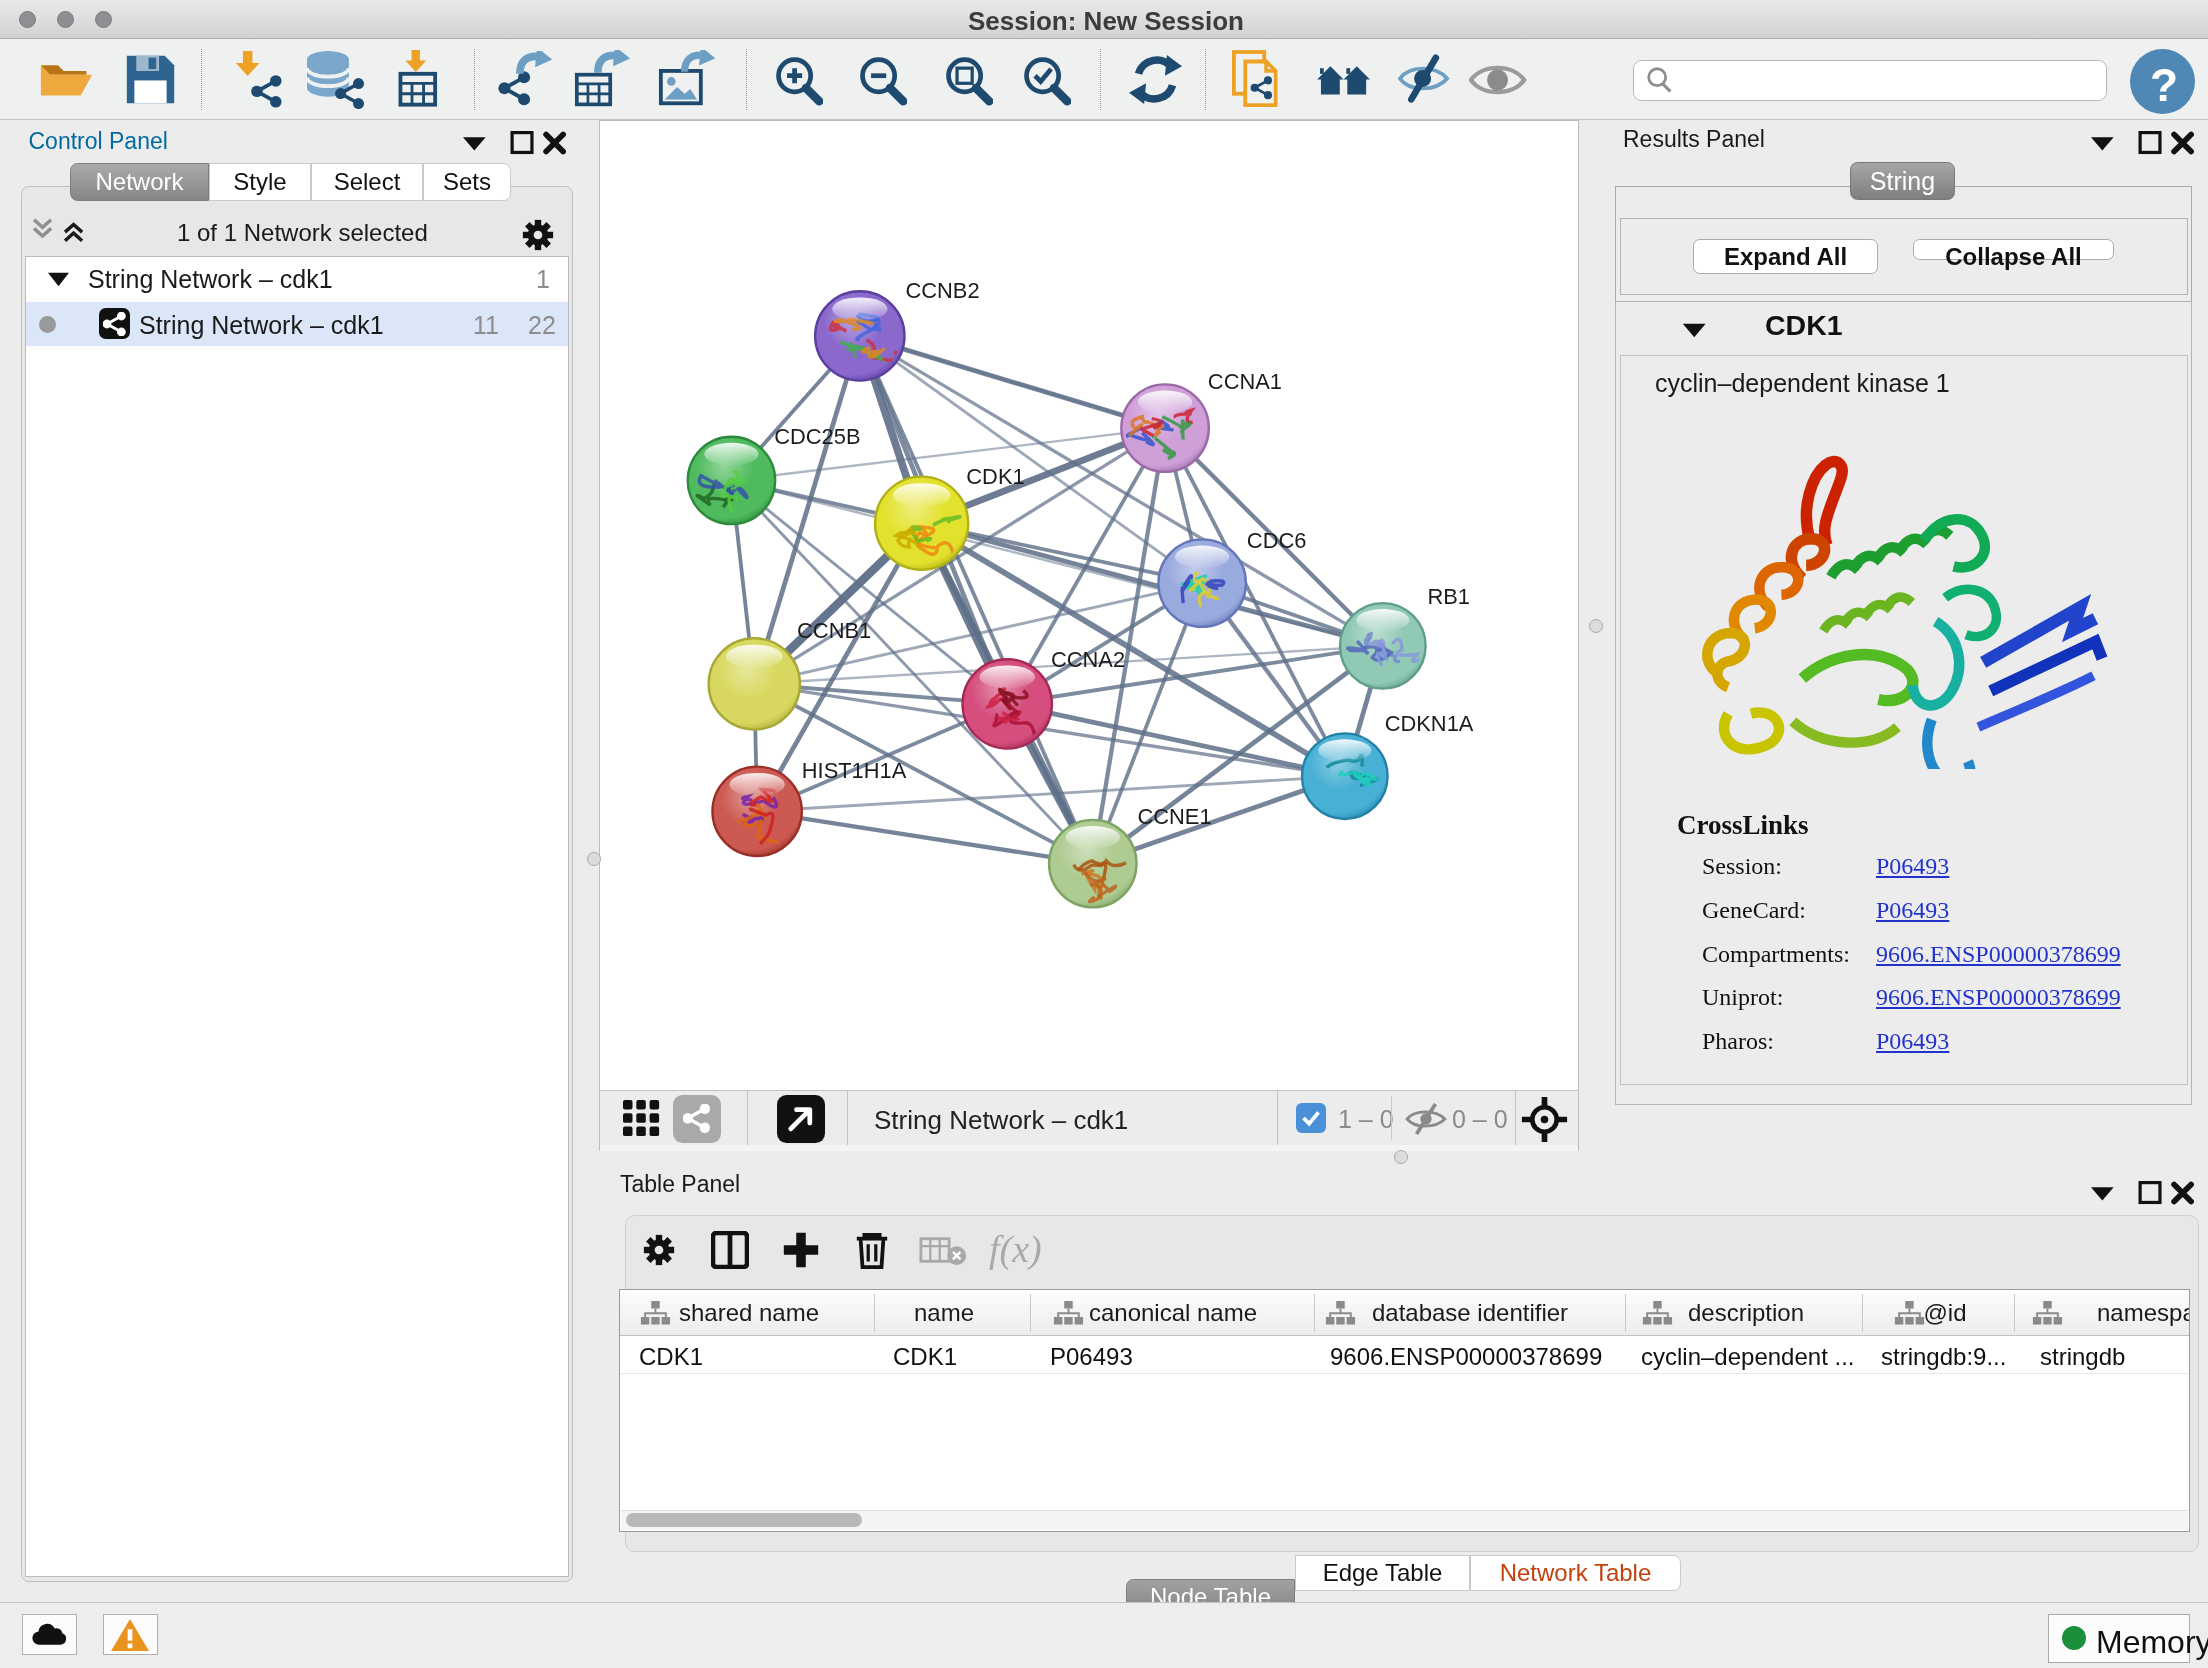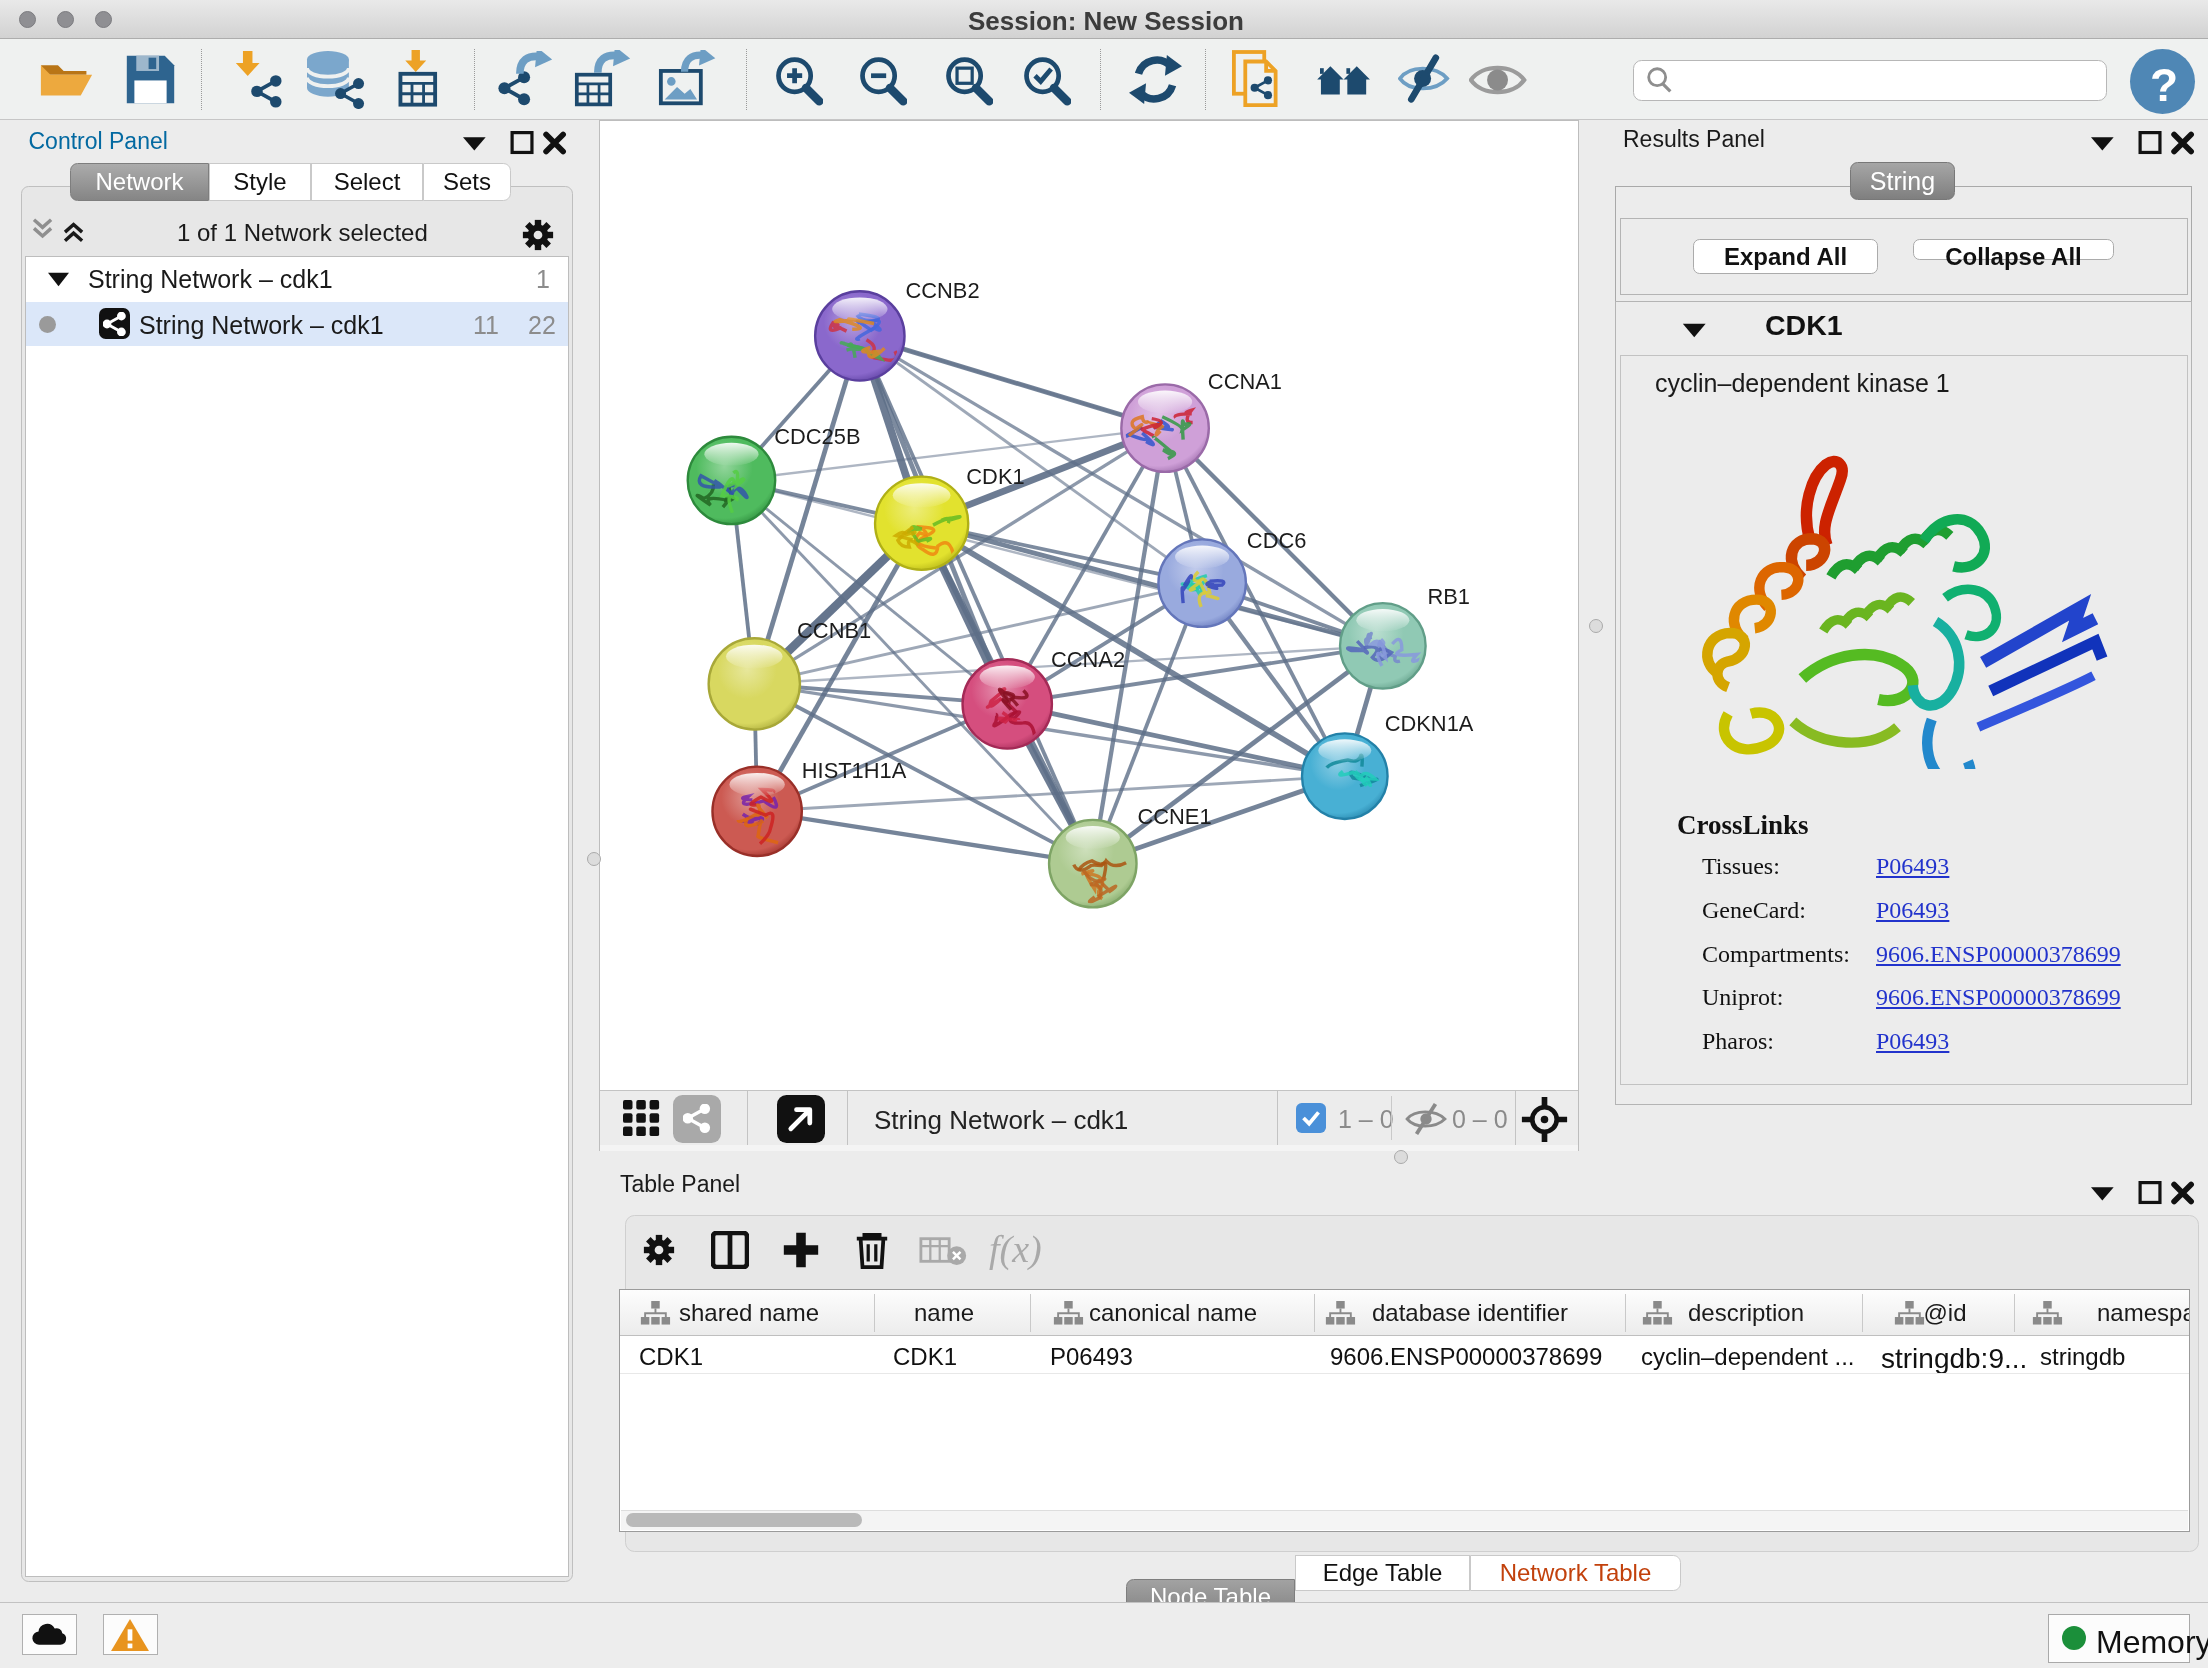--- a/index.html
+++ b/index.html
@@ -559,21 +559,21 @@
     <path d="M130 280 C160 307 212 310 240 286" stroke="#88bb22" stroke-width="11" fill="none"></path>
     <path d="M268 90 C285 63 315 60 328 83 C340 104 322 123 299 117" stroke="#11aa55" stroke-width="11" fill="none"></path>
     <path d="M290 150 C310 135 335 140 342 160 C350 182 332 196 312 189" stroke="#10b070" stroke-width="10" fill="none"></path>
     <path d="M280 175 C305 190 312 222 297 248 C282 272 258 266 256 242" stroke="#18b0a0" stroke-width="11" fill="none"></path>
     <path d="M276 278 C266 305 272 332 294 346 C310 354 322 341 314 322" stroke="#2288cc" stroke-width="11" fill="none"></path>
     <path d="M330 218 L432 160 L424 184 L448 172" stroke="#2244cc" stroke-width="13" fill="none"></path>
     <path d="M338 248 L448 196 L455 214" stroke="#1133bb" stroke-width="12" fill="none"></path>
     <path d="M325 286 C362 270 415 248 446 232" stroke="#3355dd" stroke-width="10" fill="none"></path>
   </svg>
 <div style="position:absolute;left:1677px;top:810px;font-size:27px;color:#111;font-weight:700;white-space:nowrap;font-family:'Liberation Serif',serif;">CrossLinks</div>
-<div style="position:absolute;left:1702px;top:853px;font-size:24px;color:#111;font-weight:normal;white-space:nowrap;font-family:'Liberation Serif',serif;">Tissues:</div>
+<div style="position:absolute;left:1702px;top:853px;font-size:24px;color:#111;font-weight:normal;white-space:nowrap;font-family:'Liberation Serif',serif;">Session:</div>
 <div style="position:absolute;left:1876px;top:853px;font-size:24px;color:#2233cc;font-weight:normal;white-space:nowrap;font-family:'Liberation Serif',serif;"><span style="text-decoration:underline;color:#2233cc;">P06493</span></div>
 <div style="position:absolute;left:1702px;top:897px;font-size:24px;color:#111;font-weight:normal;white-space:nowrap;font-family:'Liberation Serif',serif;">GeneCard:</div>
 <div style="position:absolute;left:1876px;top:897px;font-size:24px;color:#2233cc;font-weight:normal;white-space:nowrap;font-family:'Liberation Serif',serif;"><span style="text-decoration:underline;color:#2233cc;">P06493</span></div>
 <div style="position:absolute;left:1702px;top:941px;font-size:24px;color:#111;font-weight:normal;white-space:nowrap;font-family:'Liberation Serif',serif;">Compartments:</div>
 <div style="position:absolute;left:1876px;top:941px;font-size:24px;color:#2233cc;font-weight:normal;white-space:nowrap;font-family:'Liberation Serif',serif;"><span style="text-decoration:underline;color:#2233cc;">9606.ENSP00000378699</span></div>
 <div style="position:absolute;left:1702px;top:984px;font-size:24px;color:#111;font-weight:normal;white-space:nowrap;font-family:'Liberation Serif',serif;">Uniprot:</div>
 <div style="position:absolute;left:1876px;top:984px;font-size:24px;color:#2233cc;font-weight:normal;white-space:nowrap;font-family:'Liberation Serif',serif;"><span style="text-decoration:underline;color:#2233cc;">9606.ENSP00000378699</span></div>
 <div style="position:absolute;left:1702px;top:1028px;font-size:24px;color:#111;font-weight:normal;white-space:nowrap;font-family:'Liberation Serif',serif;">Pharos:</div>
 <div style="position:absolute;left:1876px;top:1028px;font-size:24px;color:#2233cc;font-weight:normal;white-space:nowrap;font-family:'Liberation Serif',serif;"><span style="text-decoration:underline;color:#2233cc;">P06493</span></div>
 <div style="position:absolute;left:620px;top:1171px;font-size:23px;color:#1a1a1a;font-weight:normal;white-space:nowrap;">Table Panel</div>
@@ -670,21 +670,21 @@
     <rect x="13" y="19" width="9" height="8" fill="#8a8a8a"></rect>
     <rect x="24" y="19" width="9" height="8" fill="#8a8a8a"></rect>
     <path d="M17.5 10 V15 M6.5 19 V15 H28.5 V19" stroke="#8a8a8a" stroke-width="2" fill="none"></path>
   </svg>
 <div style="position:absolute;left:2097px;top:1299px;width:92px;height:32px;overflow:hidden;font-size:24px;color:#1a1a1a;white-space:nowrap;">namespace</div>
 <div style="position:absolute;left:639px;top:1343px;font-size:24px;color:#111;font-weight:normal;white-space:nowrap;">CDK1</div>
 <div style="position:absolute;left:893px;top:1343px;font-size:24px;color:#111;font-weight:normal;white-space:nowrap;">CDK1</div>
 <div style="position:absolute;left:1050px;top:1343px;font-size:24px;color:#111;font-weight:normal;white-space:nowrap;">P06493</div>
 <div style="position:absolute;left:1330px;top:1343px;font-size:24px;color:#111;font-weight:normal;white-space:nowrap;">9606.ENSP00000378699</div>
 <div style="position:absolute;left:1641px;top:1343px;font-size:24px;color:#111;font-weight:normal;white-space:nowrap;">cyclin–dependent ...</div>
-<div style="position:absolute;left:1881px;top:1343px;font-size:28px;color:#111;font-weight:normal;white-space:nowrap;">stringdb:9...</div>
+<div style="position:absolute;left:1881px;top:1343px;font-size:24px;color:#111;font-weight:normal;white-space:nowrap;">stringdb:9...</div>
 <div style="position:absolute;left:2040px;top:1343px;font-size:24px;color:#111;font-weight:normal;white-space:nowrap;">stringdb</div>
 <div style="position:absolute;left:620px;top:1373px;width:1569px;height:1px;background:#e8e8e8;"></div>
 <div style="position:absolute;left:621px;top:1510px;width:1567px;height:20px;background:#f4f4f4;border-top:1px solid #ddd;"></div>
 <div style="position:absolute;left:626px;top:1513px;width:236px;height:14.3px;background:#b9b9b9;border-radius:7.6px;"></div>
 <div style="position:absolute;left:1126px;top:1555px;width:169px;height:36px;background:linear-gradient(#a2a2a2,#848484);color:#fff;border:1px solid #7e7e7e;border-radius:7.6px 0 0 7.6px;text-align:center;font-size:24px;line-height:34px;margin-top:24px;">Node Table</div>
 <div style="position:absolute;left:1295px;top:1555px;width:175px;height:36px;background:#fff;color:#111;border:1px solid #c9c9c9;text-align:center;font-size:24px;line-height:34px;">Edge Table</div>
 <div style="position:absolute;left:1470px;top:1555px;width:211px;height:36px;background:#fff;color:#c2410c;border:1px solid #c9c9c9;border-radius:0 7.6px 7.6px 0;text-align:center;font-size:24px;line-height:34px;">Network Table</div>
 <div style="position:absolute;left:0px;top:1602px;width:2208px;height:67px;background:#ededed;border-top:1px solid #c2c2c2;"></div>
 <div style="position:absolute;left:22px;top:1614px;width:55px;height:41px;background:#fcfcfc;border:1.9px solid #b0b0b0;"></div>
 <svg width="38" height="28.5" viewBox="0 0 40 30" style="position:absolute;left:30px;top:1620px">

